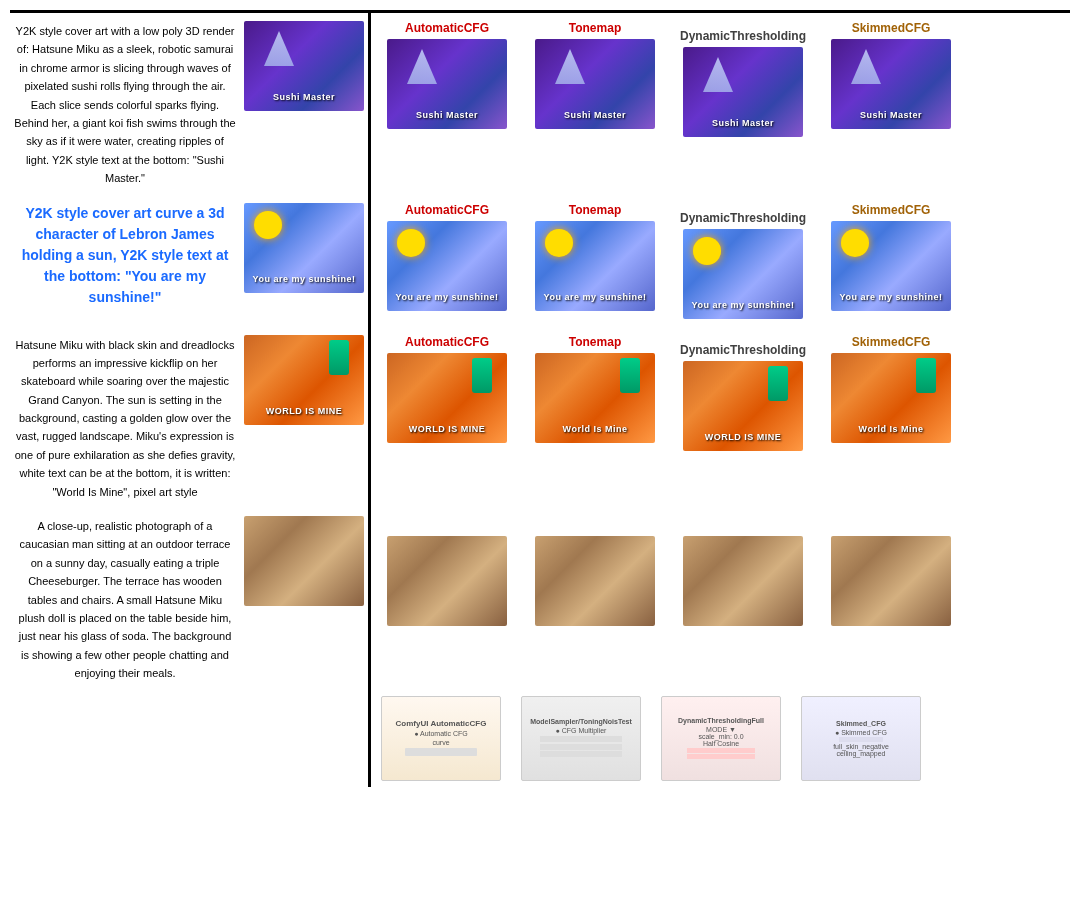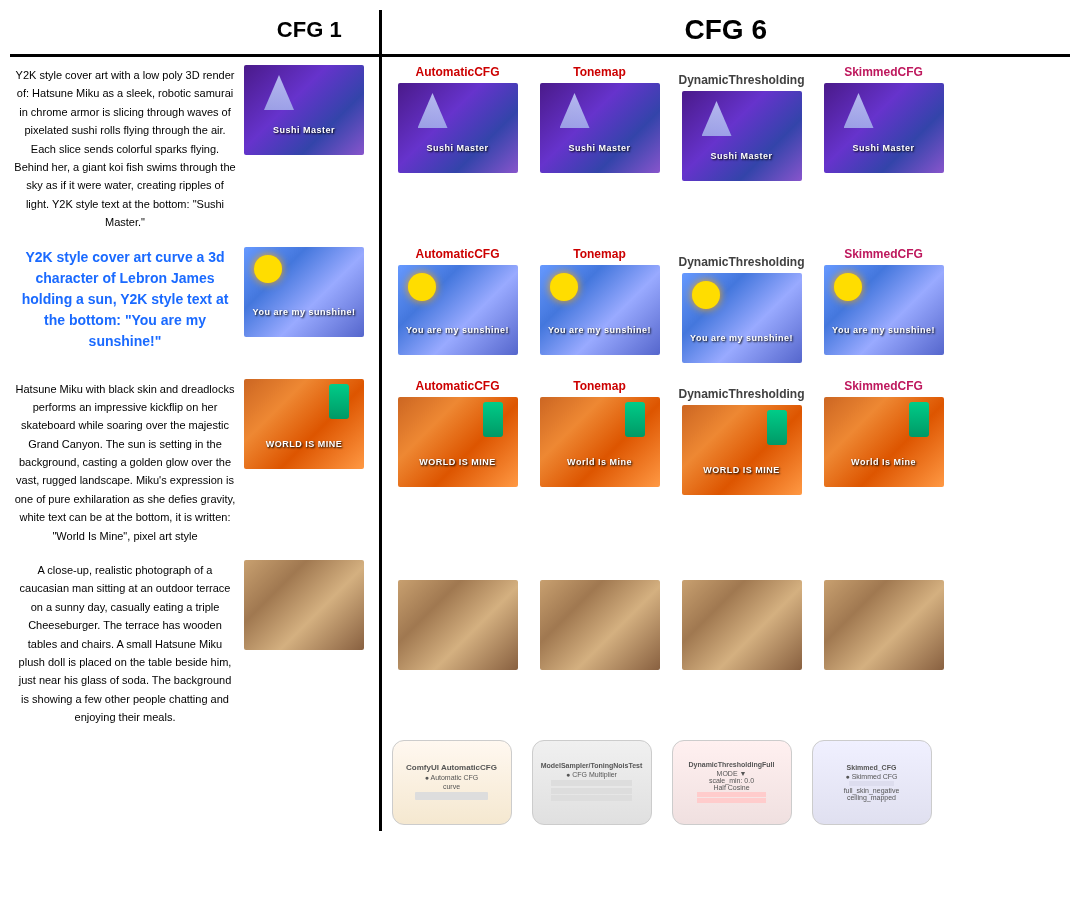--- a/index.html
+++ b/index.html
@@ -55,54 +55,54 @@
       width: 120px;
       text-align: center;
       vertical-align: middle;
       border-right: 3px solid #000;
       padding: 8px 6px;
     }
     .cfg6-methods {
       display: flex;
       flex-direction: row;
       align-items: flex-start;
-      gap: 10px;
+      gap: 16px;
       padding-left: 6px;
     }
     .method-col {
       display: flex;
       flex-direction: column;
       align-items: center;
       width: 132px;
     }
     .method-label {
       font-size: 12px;
       font-weight: 700;
       margin-bottom: 4px;
       text-align: center;
     }
     .method-label.auto { color: #cc0000; }
     .method-label.tonemap { color: #cc0000; }
     .method-label.dynamic { color: #404040; margin-top: 8px; }
-    .method-label.skimmed { color: #be185d; }
+    .method-label.skimmed { color: #a16207; }
 
     
     .img-box {
       width: 120px;
       height: 90px;
       border-radius: 2px;
       overflow: hidden;
       position: relative;
       display: flex;
       align-items: flex-end;
       justify-content: center;
     }
     .img-label {
       position: absolute;
-      bottom: 20px;
+      bottom: 9px;
       left: 0; right: 0;
       text-align: center;
       font-size: 9px;
       font-weight: 700;
       color: #fff;
       text-shadow: 1px 1px 2px #000;
       letter-spacing: 0.5px;
     }
 
     
@@ -118,21 +118,21 @@
       width: 120px;
       height: 85px;
       background: #e8e8e8;
       border: 1px solid #ccc;
       display: flex;
       align-items: center;
       justify-content: center;
       font-size: 8px;
       color: #666;
       text-align: center;
-      border-radius: 12px;
+      border-radius: 2px;
     }
     .screenshot-img.auto-cfg { background: linear-gradient(to bottom, #fff8f0, #f5e8d0); }
     .screenshot-img.model-cfg { background: linear-gradient(to bottom, #f0f0f0, #e0e0e0); }
     .screenshot-img.dynamic-cfg { background: linear-gradient(to bottom, #fff0f0, #f0e0e0); }
     .screenshot-img.skimmed-cfg { background: linear-gradient(to bottom, #f0f0ff, #e0e0f0); }
 
     .last-row td {
       vertical-align: top;
       padding: 6px 4px;
     }
@@ -175,27 +175,20 @@
     }
   </style>
 </head>
 <body>
 
 <div>
 
   <table class="main-table">
 
     <tbody>
-        <tr class="header-row">
-      <td style="width:230px;"></td>
-      <td class="cfg1-header" style="border-right:3px solid #000; text-align:center; font-size:22px; font-weight:900;">CFG 1</td>
-      <td style="border-left:0px;">
-        <div style="text-align:center; font-size:28px; font-weight:900;">CFG 6</div>
-      </td>
-    </tr>
 
     <tr>
       <td colspan="3" style="border-top:3px solid #000; padding:0;"></td>
     </tr>
 
     <tr class="content-row">
       <td class="prompt-cell">
         <span class="prompt-text-small">Y2K style cover art with a low poly 3D render of: Hatsune Miku as a sleek, robotic samurai in chrome armor is slicing through waves of pixelated sushi rolls flying through the air. Each slice sends colorful sparks flying. Behind her, a giant koi fish swims through the sky as if it were water, creating ripples of light. Y2K style text at the bottom: "Sushi Master."</span>
       </td>
       <td class="cfg1-cell">

